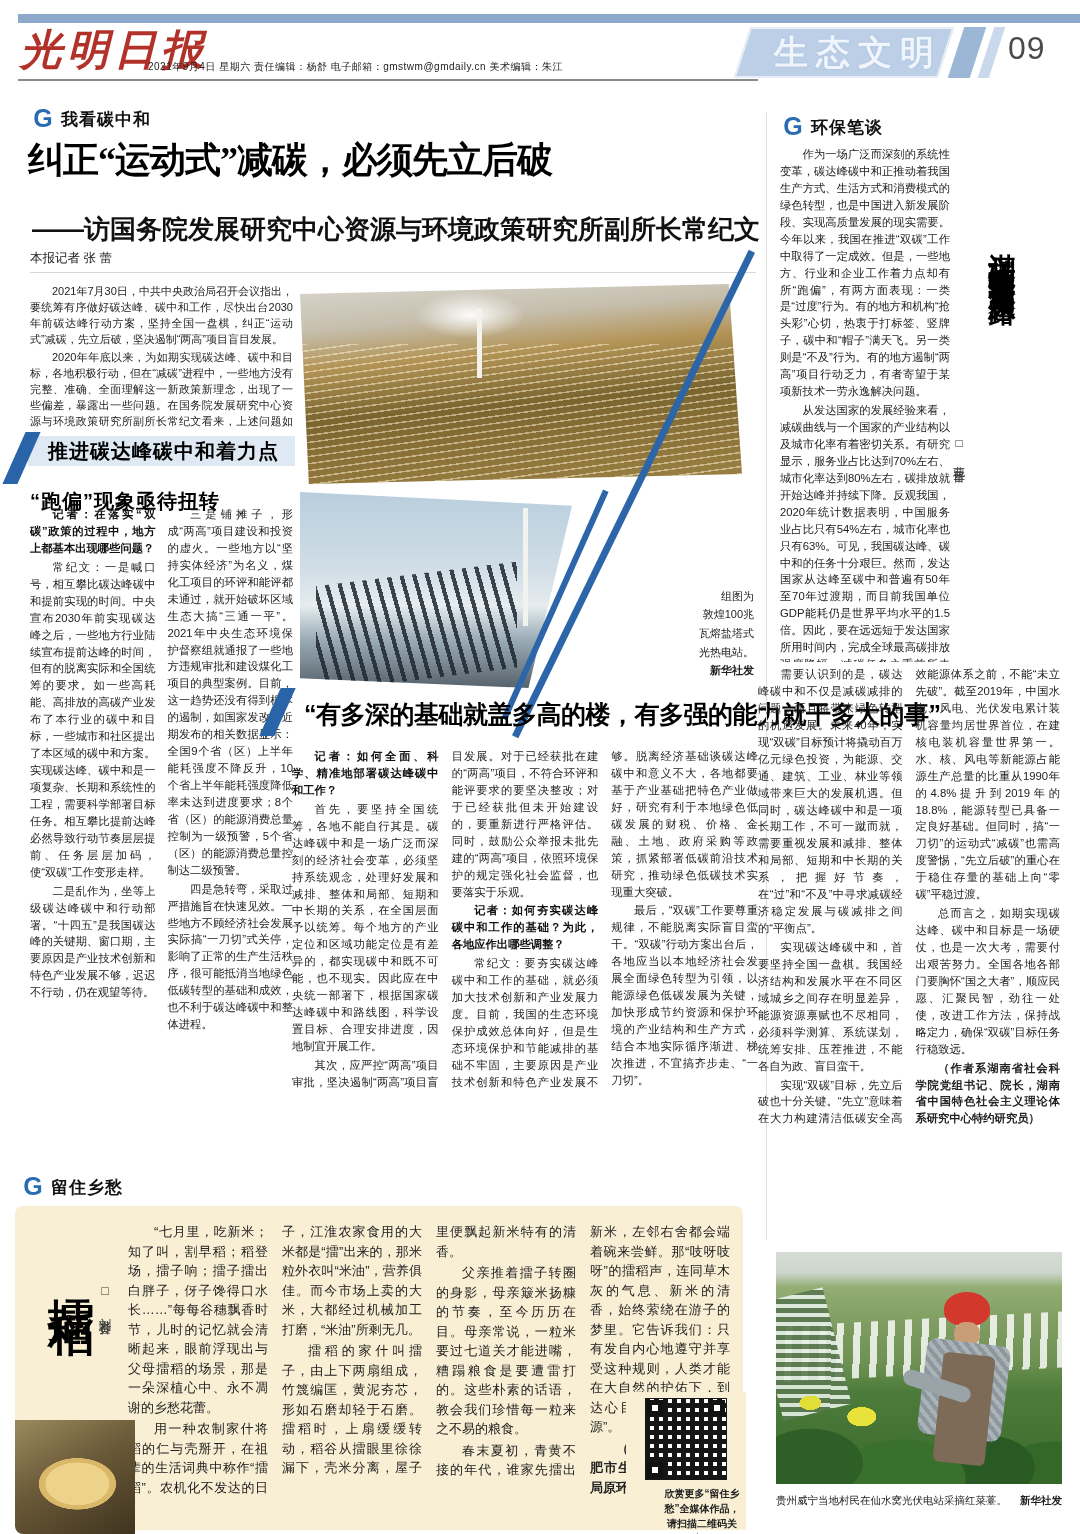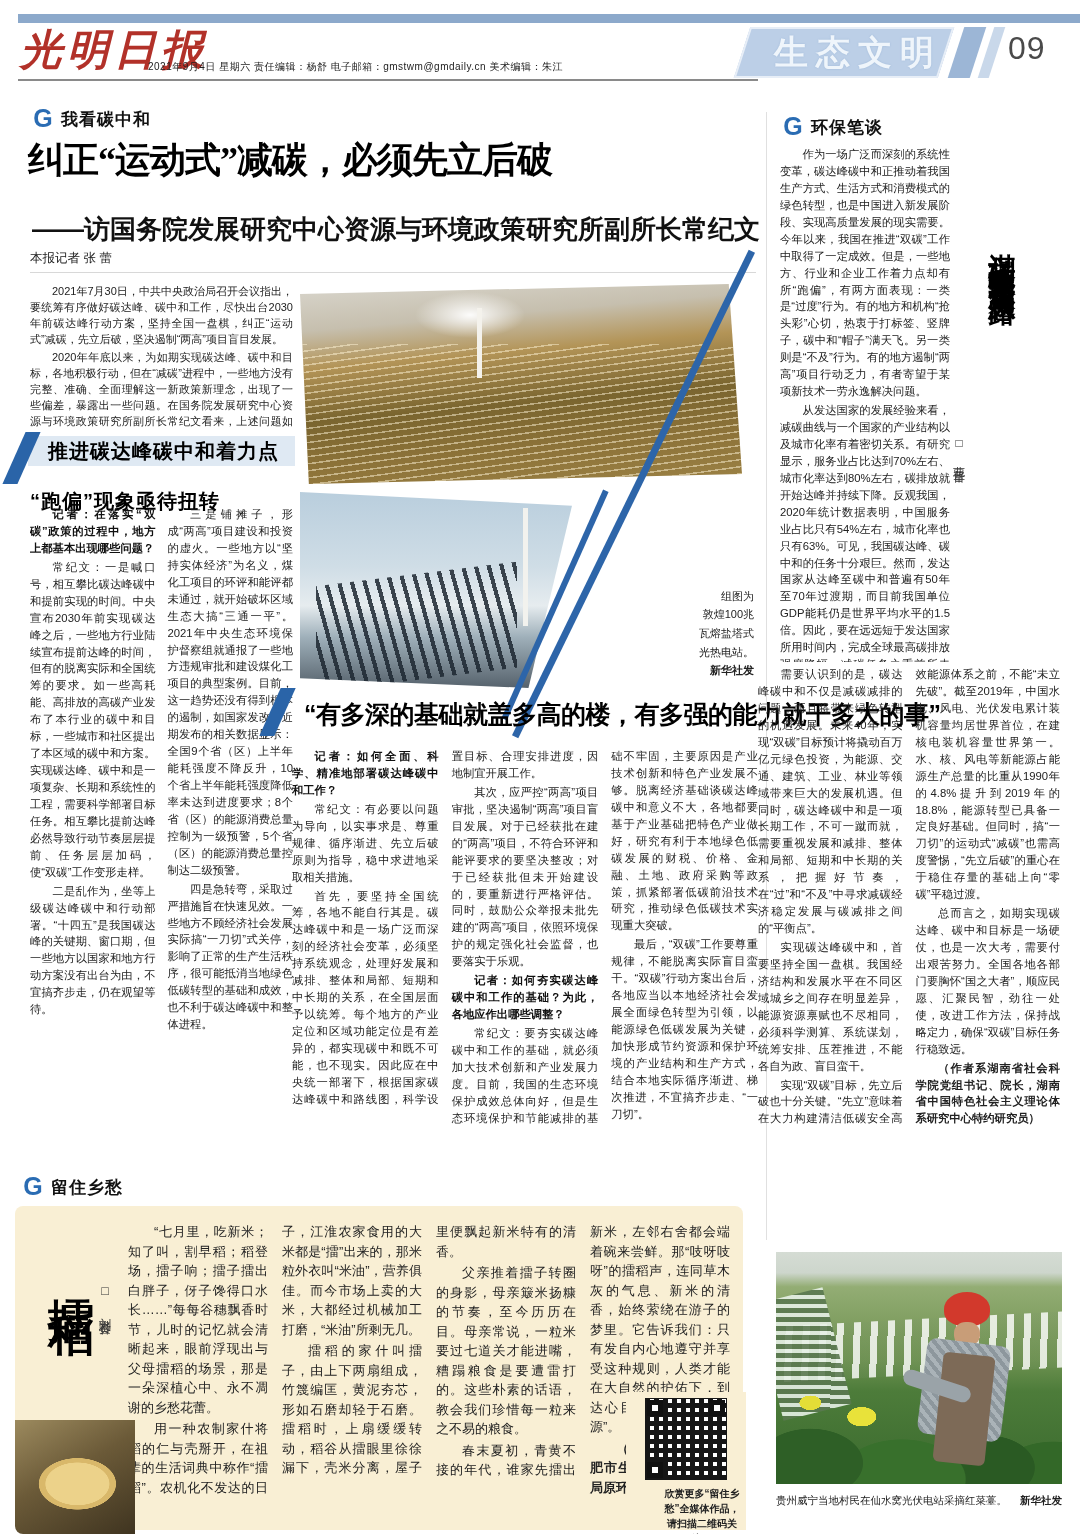--- a/index.html
+++ b/index.html
@@ -163,21 +163,21 @@
   <div class="abs subhead">
     <div class="subhead-band"></div>
     <div class="slash"></div>
     <div class="subhead-l1">推进碳达峰碳中和着力点</div>
     <div class="subhead-l2">“跑偏”现象亟待扭转</div>
   </div>
 
   <div class="abs bodytext qa1">
       <p class="para q">记者：在落实“双碳”政策的过程中，地方上都基本出现哪些问题？</p>
       <p class="para ">常纪文：一是喊口号，相互攀比碳达峰碳中和提前实现的时间。中央宣布2030年前实现碳达峰之后，一些地方行业陆续宣布提前达峰的时间，但有的脱离实际和全国统筹的要求。如一些高耗能、高排放的高碳产业发布了本行业的碳中和目标，一些城市和社区提出了本区域的碳中和方案。实现碳达峰、碳中和是一项复杂、长期和系统性的工程，需要科学部署目标任务。相互攀比提前达峰必然导致行动节奏层层提前、任务层层加码，使“双碳”工作变形走样。</p>
-      <p class="para ">二是乱作为，坐等上级碳达峰碳中和行动部署。“十四五”是我国碳达峰的关键期、窗口期，但一些地方以国家和地方行动方案没有出台为由，不宜搞齐步走，仍在观望等待。</p>
+      <p class="para ">二是乱作为，坐等上级碳达峰碳中和行动部署。“十四五”是我国碳达峰的关键期、窗口期，主要原因是产业技术创新和特色产业发展不够，迟迟不行动，仍在观望等待。</p>
       <p class="para ">三是铺摊子，形成“两高”项目建设和投资的虚火。一些地方以“坚持实体经济”为名义，煤化工项目的环评和能评都未通过，就开始破坏区域生态大搞“三通一平”。2021年中央生态环境保护督察组就通报了一些地方违规审批和建设煤化工项目的典型案例。目前，这一趋势还没有得到根本的遏制，如国家发改委近期发布的相关数据显示：全国9个省（区）上半年能耗强度不降反升，10个省上半年能耗强度降低率未达到进度要求；8个省（区）的能源消费总量控制为一级预警，5个省（区）的能源消费总量控制达二级预警。</p>
       <p class="para ">四是急转弯，采取过严措施旨在快速见效。一些地方不顾经济社会发展实际搞“一刀切”式关停，影响了正常的生产生活秩序，很可能抵消当地绿色低碳转型的基础和成效，也不利于碳达峰碳中和整体进程。</p>
     </div>
 
   <div class="abs collage">
     <div class="photo-top">
       <div class="glare"></div>
       <div class="rows"></div>
       <div class="tower"></div>
     </div>
@@ -196,21 +196,20 @@
       </div>
   </div>
 
   <div class="abs quotehead">
     <div class="slash"></div>
     <div class="quote-text">“有多深的基础就盖多高的楼，有多强的能力就干多大的事”</div>
   </div>
 
   <div class="abs bodytext qa2">
       <p class="para q">记者：如何全面、科学、精准地部署碳达峰碳中和工作？</p>
-      <p class="para ">常纪文：有必要以问题为导向，以实事求是、尊重规律、循序渐进、先立后破原则为指导，稳中求进地采取相关措施。</p>
       <p class="para ">首先，要坚持全国统筹，各地不能自行其是。碳达峰碳中和是一场广泛而深刻的经济社会变革，必须坚持系统观念，处理好发展和减排、整体和局部、短期和中长期的关系，在全国层面予以统筹。每个地方的产业定位和区域功能定位是有差异的，都实现碳中和既不可能，也不现实。因此应在中央统一部署下，根据国家碳达峰碳中和路线图，科学设置目标、合理安排进度，因地制宜开展工作。</p>
       <p class="para ">其次，应严控“两高”项目审批，坚决遏制“两高”项目盲目发展。对于已经获批在建的“两高”项目，不符合环评和能评要求的要坚决整改；对于已经获批但未开始建设的，要重新进行严格评估。同时，鼓励公众举报未批先建的“两高”项目，依照环境保护的规定强化社会监督，也要落实于乐观。</p>
       <p class="para q">记者：如何夯实碳达峰碳中和工作的基础？为此，各地应作出哪些调整？</p>
       <p class="para ">常纪文：要夯实碳达峰碳中和工作的基础，就必须加大技术创新和产业发展力度。目前，我国的生态环境保护成效总体向好，但是生态环境保护和节能减排的基础不牢固，主要原因是产业技术创新和特色产业发展不够。脱离经济基础谈碳达峰碳中和意义不大，各地都要基于产业基础把特色产业做好，研究有利于本地绿色低碳发展的财税、价格、金融、土地、政府采购等政策，抓紧部署低碳前沿技术研究，推动绿色低碳技术实现重大突破。</p>
       <p class="para ">最后，“双碳”工作要尊重规律，不能脱离实际盲目蛮干。“双碳”行动方案出台后，各地应当以本地经济社会发展全面绿色转型为引领，以能源绿色低碳发展为关键，加快形成节约资源和保护环境的产业结构和生产方式，结合本地实际循序渐进、梯次推进，不宜搞齐步走、“一刀切”。</p>
     </div>
 
   <div class="abs vdiv"></div>
   <div class="abs tag taghbbt">
     <span class="gicon">G</span>

